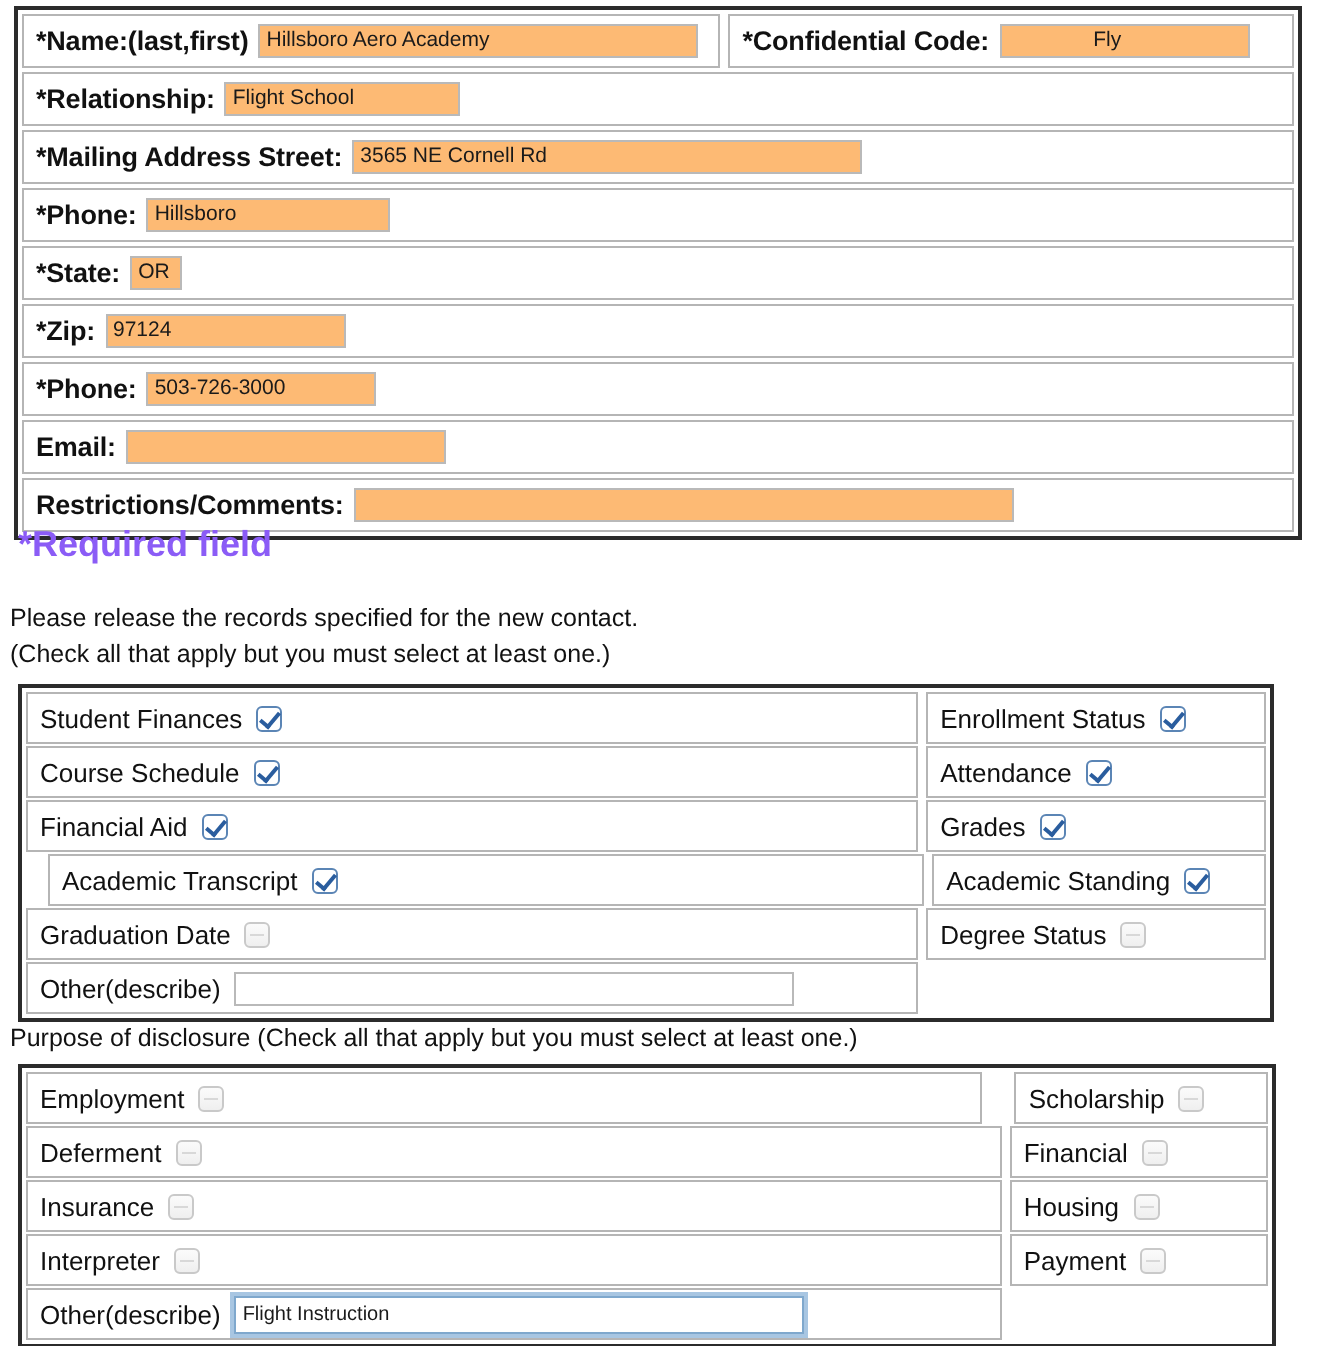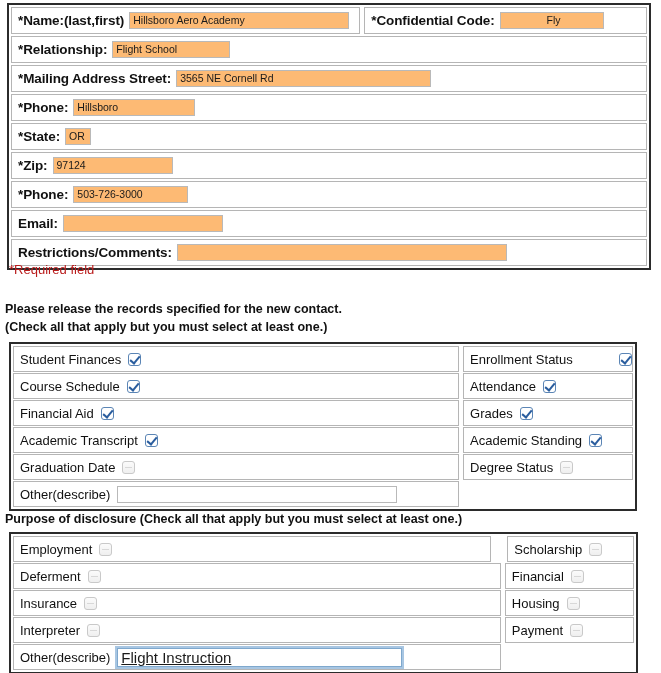--- a/index.html
+++ b/index.html
@@ -71,32 +71,31 @@
     height: 17px;
     line-height: 17px;
     padding: 0 3px;
     box-sizing: border-box;
     outline: none;
   }
 
   
   .note {
     position: absolute;
-    font-size: 13px;
-    font-weight: normal;
-    color: #b91c1c;
+    font-size: 18px;
+    font-weight: bold;
+    color: #8b5cf6;
     white-space: nowrap;
   }
   .para {
     position: absolute;
     font-size: 12.5px;
     color: #111;
     line-height: 18px;
     white-space: nowrap;
-    font-weight: bold;
   }
 
   
   .cbtable {
     position: absolute;
     padding: 2px;
   }
   .cbrow {
     display: flex;
     height: 26px;
@@ -152,50 +151,49 @@
     top: 0px;
     width: 4px;
     height: 8px;
     border: solid #2a5d9e;
     border-width: 0 2px 2px 0;
     transform: rotate(40deg);
   }
 
   .cbinput {
     font-family: "Liberation Sans", "DejaVu Sans", sans-serif;
-    font-size: 15px;
+    font-size: 10px;
     color: #1a1a1a;
     border: 1px solid #b9b9b9;
     background: #ffffff;
     height: 17px;
     line-height: 17px;
     padding: 0 3px;
     box-sizing: border-box;
     outline: none;
-    text-decoration: underline;
   }
   .cbinput.focused {
     border: 1px solid #7fa8cd;
     box-shadow: 0 0 0 2px #a8c6e2;
     height: 19px;
     line-height: 19px;
   }
 </style>
 </head>
 <body>
 
 <div id="contact-form-table" class="frame">
     <div class="form-row split">
       <div class="form-cell" style="width: 352px;">
         <span class="flabel">*Name:(last,first)</span>
         <input class="finput" type="text" value="Hillsboro Aero Academy" style="width: 220px;">
       </div>
       <div class="form-cell" style="width: 285px; margin-left: 4px;">
         <span class="flabel">*Confidential Code:</span>
-        <input class="finput" type="text" value="Fly" style="width: 104px; padding-left: 46px;">
+        <input class="finput" type="text" value="Fly" style="width: 125px; padding-left: 46px;">
       </div>
     </div>
     <div class="form-row">
       <span class="flabel">*Relationship:</span>
       <input class="finput" type="text" value="Flight School" style="width: 118px;">
     </div>
     <div class="form-row">
       <span class="flabel">*Mailing Address Street:</span>
       <input class="finput" type="text" value="3565 NE Cornell Rd" style="width: 255px;">
     </div>
@@ -229,21 +227,21 @@
 
 <div class="para" style="left:5px; top:300px;">Please release the records specified for the new contact.</div>
 <div class="para" style="left:5px; top:318px;">(Check all that apply but you must select at least one.)</div>
 
 <div id="records-table" class="cbtable frame" style="left:9px; top:342px; width:628px;">
     <div class="cbrow">
       <div class="cbcell" style="width: 449px;">
         <span class="cblabel">Student Finances</span>
         <span class="cbox on"></span>
       </div>
-      <div class="cbcell" style="width: 171px; margin-left: 4px; justify-content: space-between;">
+      <div class="cbcell" style="width: 171px; margin-left: 4px;">
         <span class="cblabel">Enrollment Status</span>
         <span class="cbox on"></span>
       </div>
     </div>
     <div class="cbrow">
       <div class="cbcell" style="width: 449px;">
         <span class="cblabel">Course Schedule</span>
         <span class="cbox on"></span>
       </div>
       <div class="cbcell" style="width: 171px; margin-left: 4px;">
@@ -255,21 +253,21 @@
       <div class="cbcell" style="width: 449px;">
         <span class="cblabel">Financial Aid</span>
         <span class="cbox on"></span>
       </div>
       <div class="cbcell" style="width: 171px; margin-left: 4px;">
         <span class="cblabel">Grades</span>
         <span class="cbox on"></span>
       </div>
     </div>
     <div class="cbrow">
-      <div class="cbcell" style="width: 449px;">
+      <div class="cbcell" style="width: 449px; margin-left: 11px;">
         <span class="cblabel">Academic Transcript</span>
         <span class="cbox on"></span>
       </div>
       <div class="cbcell" style="width: 171px; margin-left: 4px;">
         <span class="cblabel">Academic Standing</span>
         <span class="cbox on"></span>
       </div>
     </div>
     <div class="cbrow">
       <div class="cbcell" style="width: 449px;">

